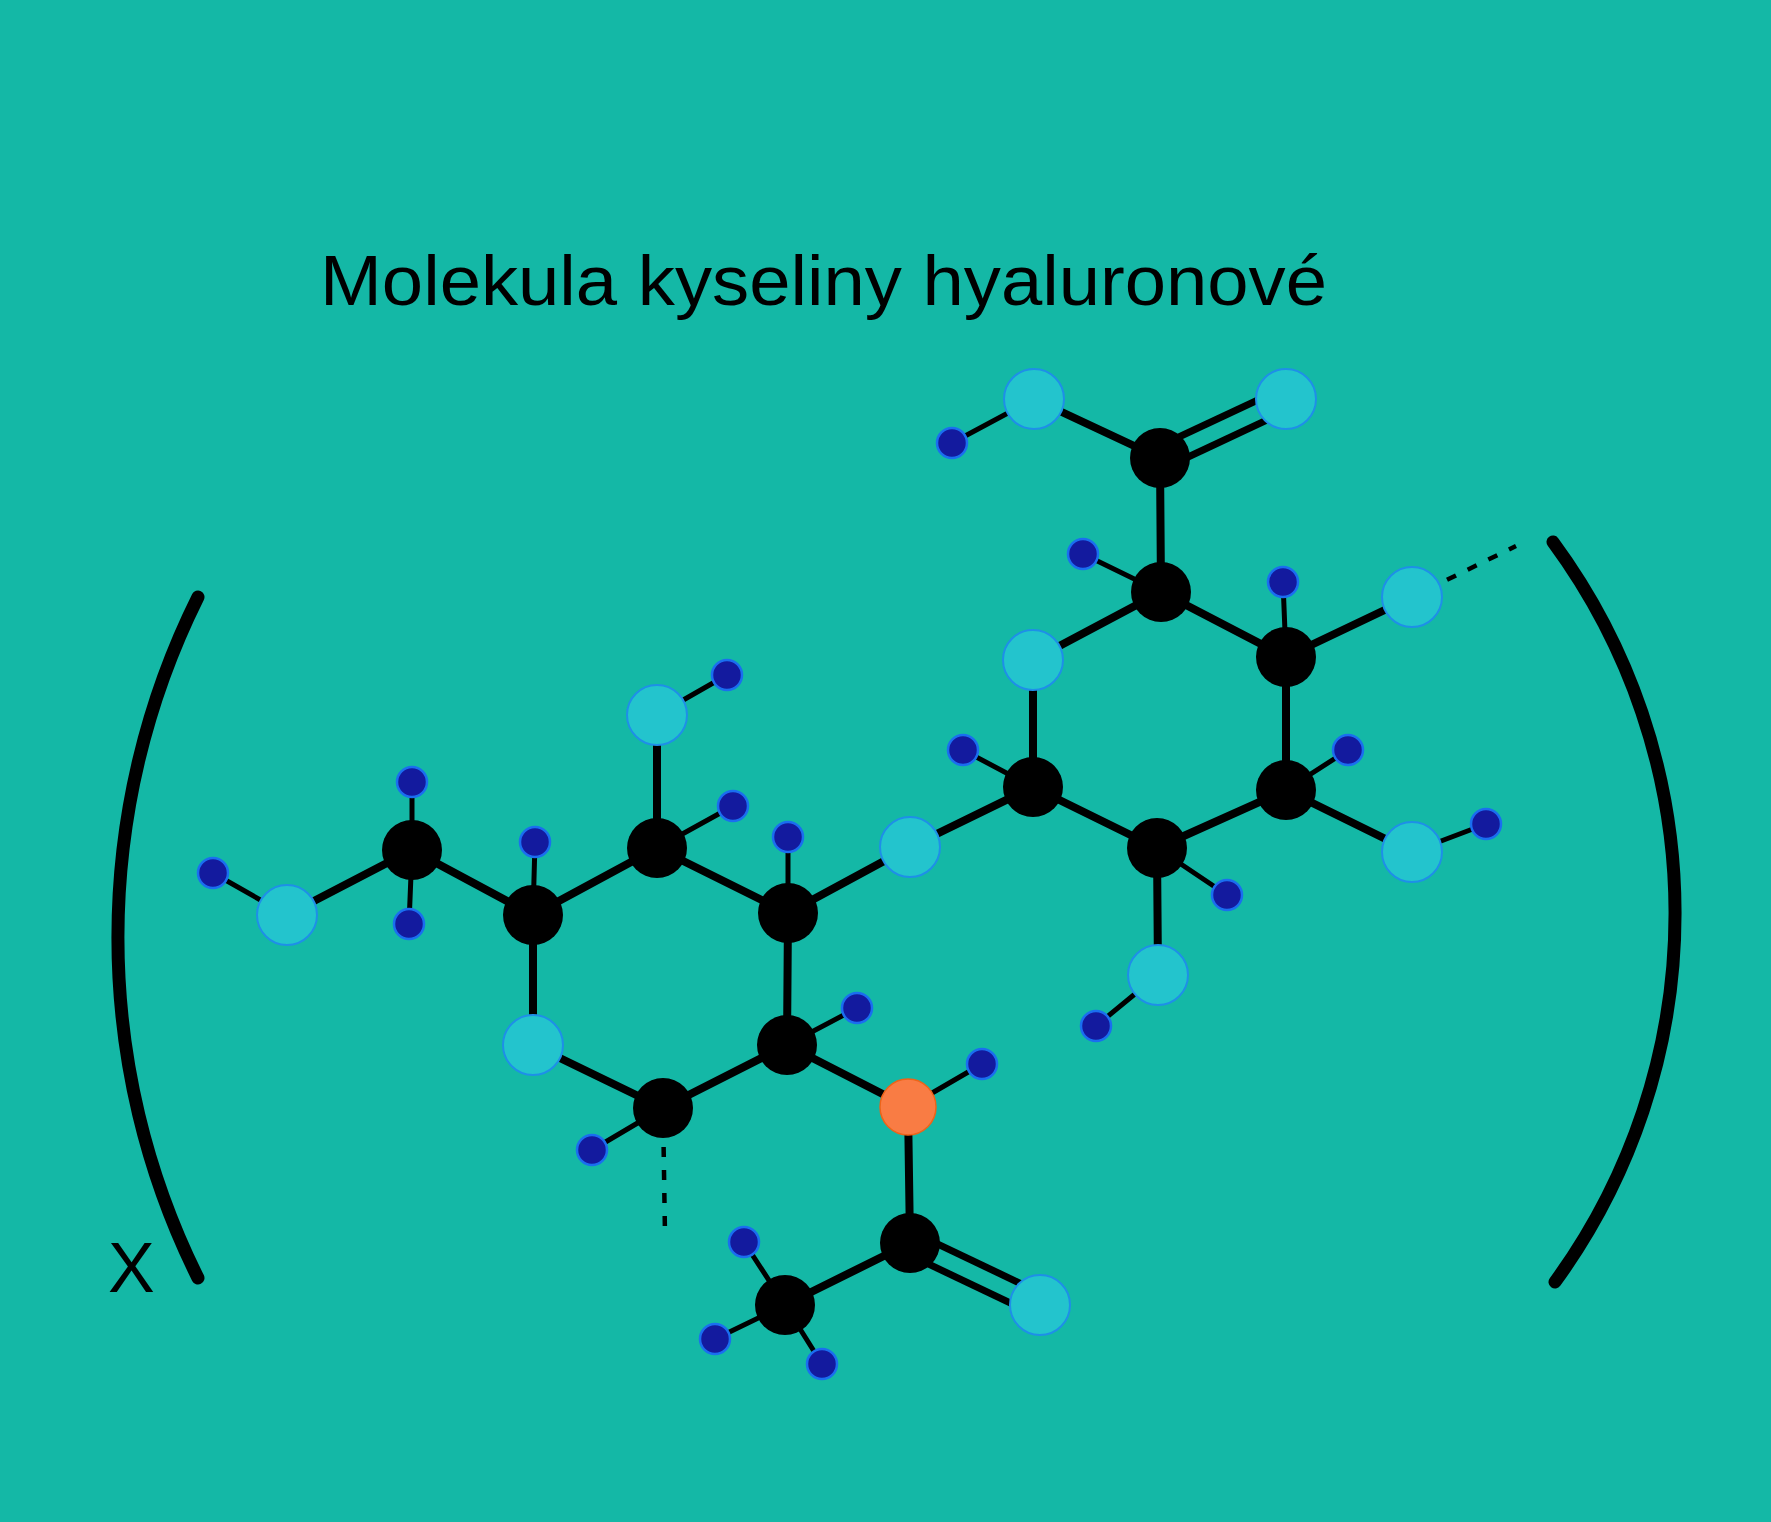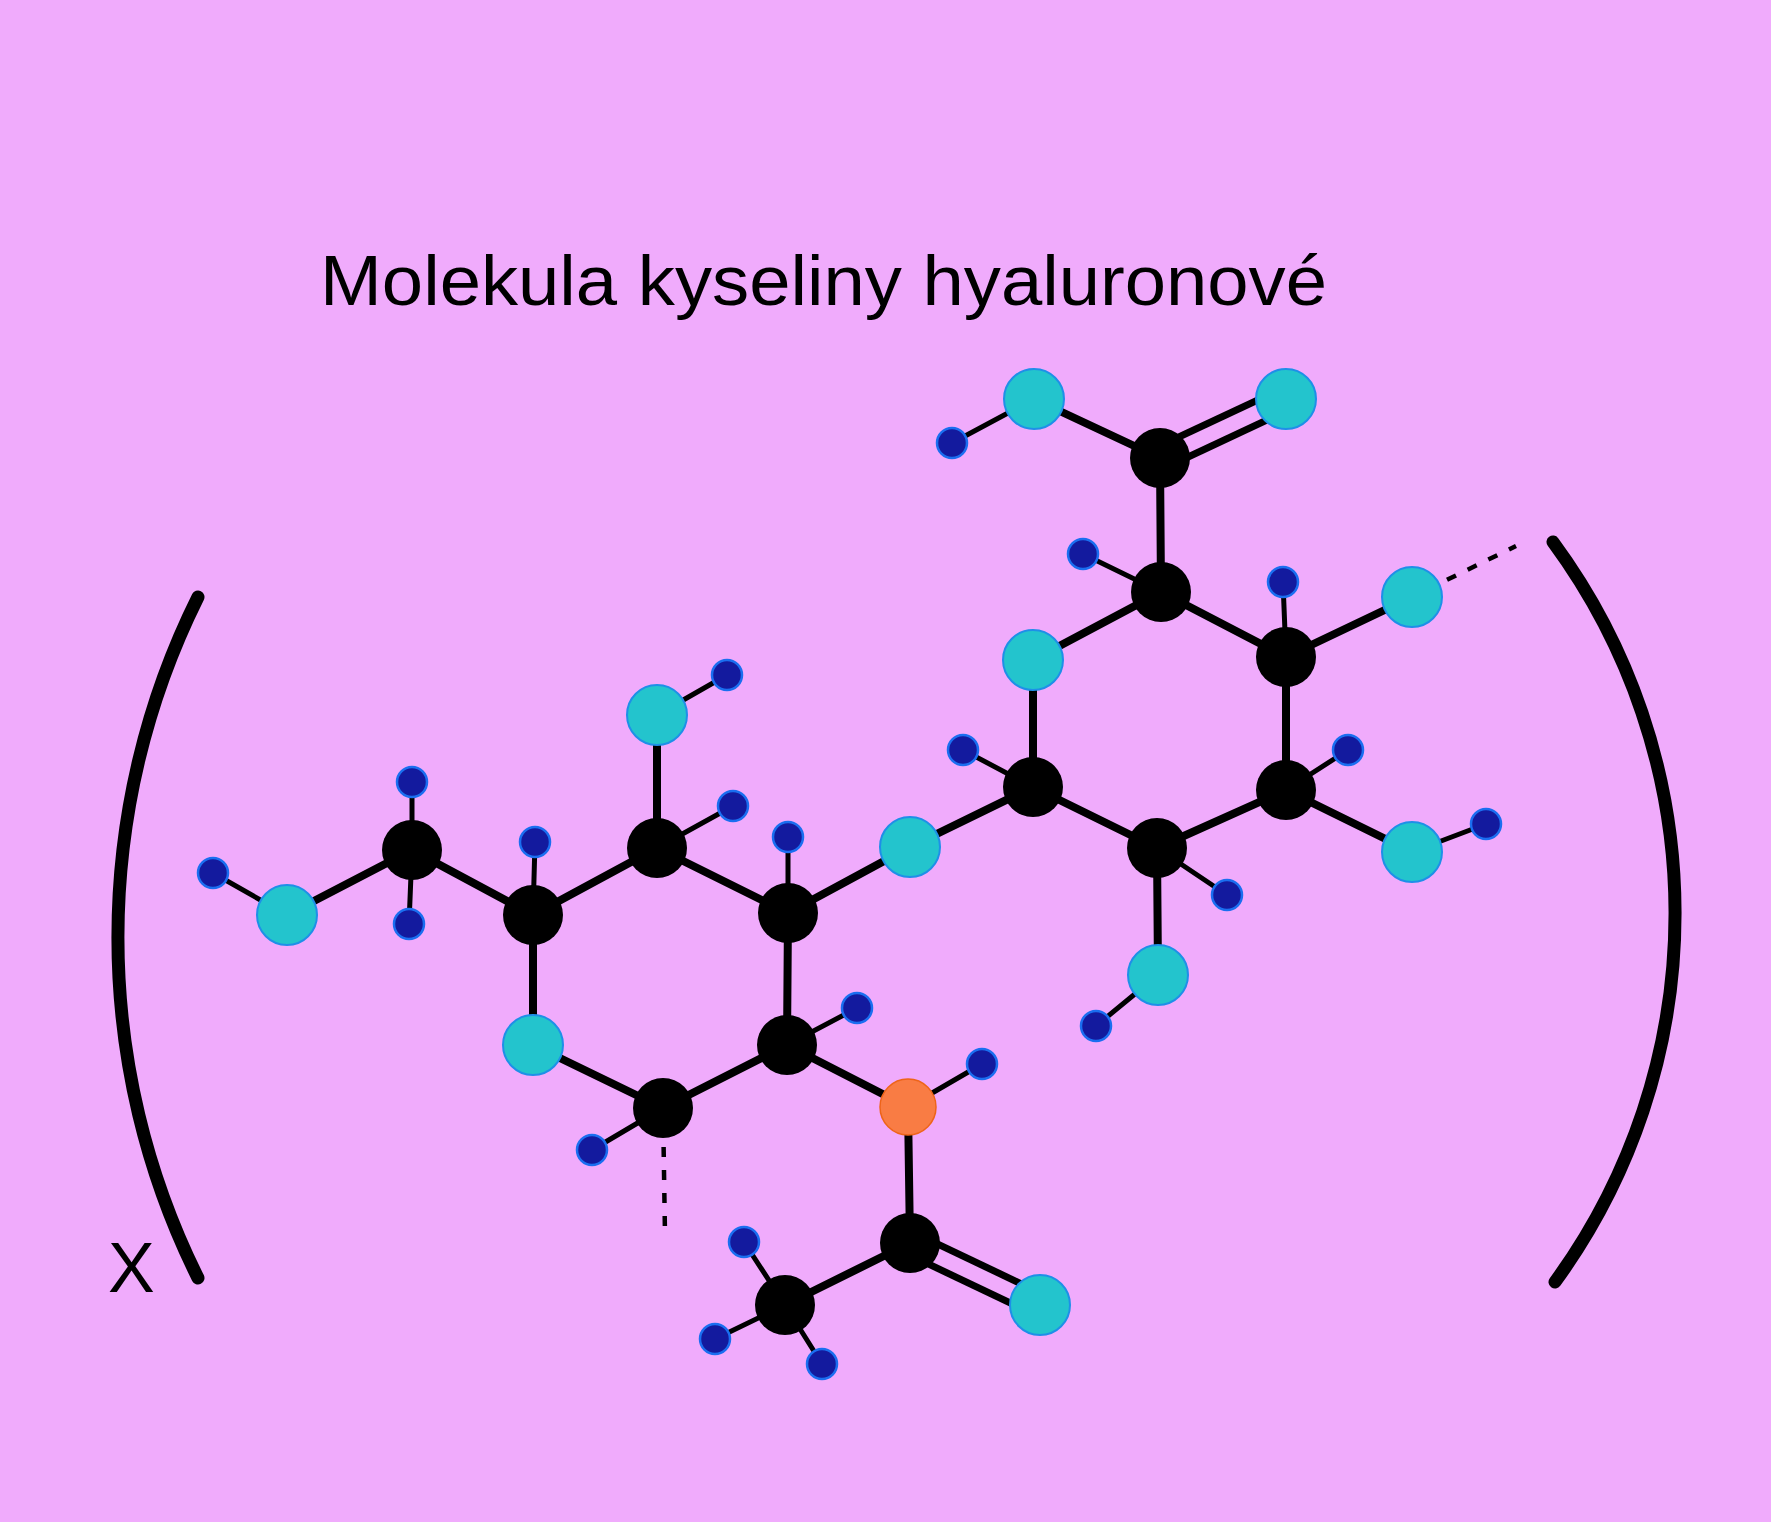--- a/index.html
+++ b/index.html
@@ -4,21 +4,21 @@
 <style>
   html, body {
     margin: 0;
     padding: 0;
     background: #ffffff;
   }
   .stage {
     position: relative;
     width: 1771px;
     height: 1522px;
-    background: #f0abfc;
+    background: #14b8a6;
     overflow: hidden;
   }
   svg {
     display: block;
   }
   text {
     font-family: "Liberation Sans", "DejaVu Sans", sans-serif;
     fill: #000000;
   }
   .figure-title {

